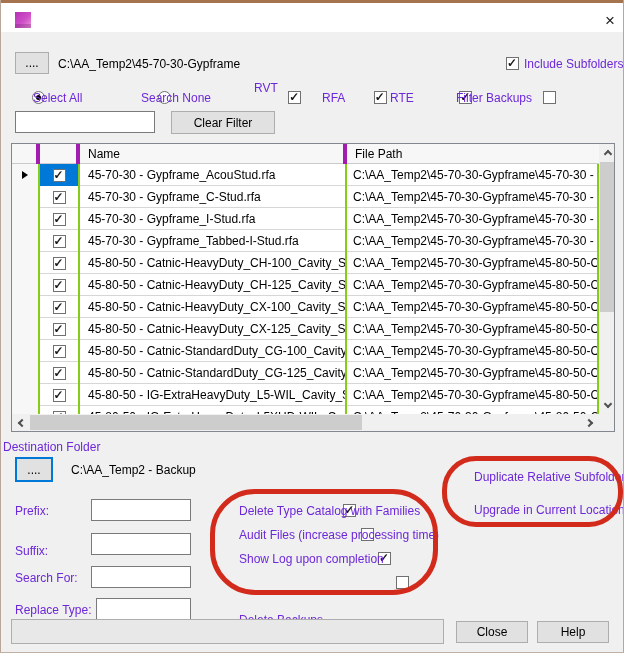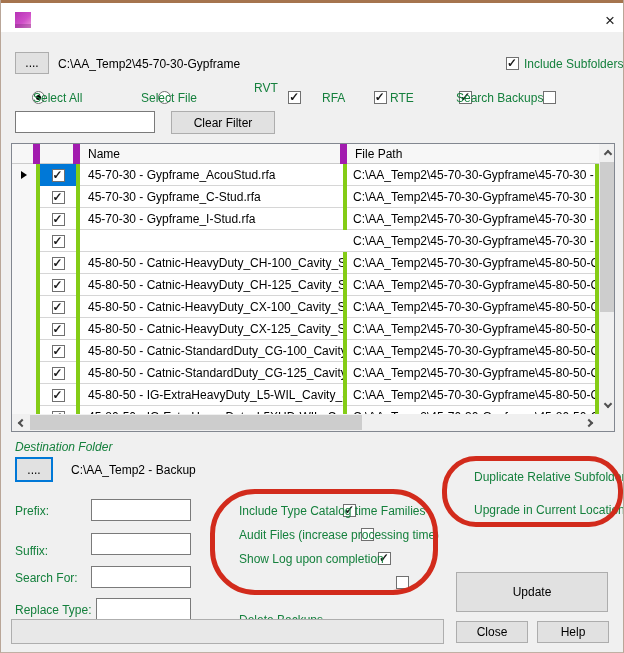--- a/index.html
+++ b/index.html
@@ -14,27 +14,27 @@
   .appicon{left:14px;top:9px;width:16px;height:16px;background:linear-gradient(135deg,#b632b6 0%,#cf4ec8 55%,#ef9add 100%);box-shadow:inset 0 -4px 0 rgba(120,40,120,.35);}
   .title{left:38px;top:11px;font-size:13px;color:#000;}
   .closebtn{left:594px;top:3px;width:30px;height:29px;display:flex;align-items:center;justify-content:center;font-size:17px;color:#222;cursor:pointer;}
   
   .btn{background:#e1e1e1;border:1px solid #adadad;display:flex;align-items:center;justify-content:center;font-size:12px;color:#000;}
   .input{background:#fff;border:1px solid #7a7a7a;font-size:12px;padding:2px 4px;color:#000;}
   .cbbox{width:13px;height:13px;background:#fff;border:1px solid #707070;position:relative;display:inline-block;}
   .cbbox.on::after{content:"\2713";position:absolute;left:0px;top:-2px;font-size:12px;font-weight:bold;color:#1a1a1a;}
   .radio{width:13px;height:13px;background:#fff;border:1px solid #707070;border-radius:50%;position:relative;display:inline-block;}
   .radio.on::after{content:"";position:absolute;left:3px;top:3px;width:5px;height:5px;border-radius:50%;background:#000;}
-  .lbl{font-size:12px;color:#15803d;white-space:nowrap;}
+  .lbl{font-size:12px;color:#6d28d9;white-space:nowrap;}
   
   .grid{left:10px;top:143px;width:604px;height:289px;background:#fff;border:1px solid #828790;overflow:hidden;}
   .ghead{position:absolute;left:0;top:0;width:587px;height:20px;background:#f7f7f7;border-bottom:1px solid #cbcbcb;}
-  .gh-cell{position:absolute;top:0;height:20px;font-size:12px;color:#000;display:flex;align-items:center;border-right:7px solid #a21caf;padding-left:8px;}
+  .gh-cell{position:absolute;top:0;height:20px;font-size:12px;color:#000;display:flex;align-items:center;border-right:4px solid #a21caf;padding-left:8px;}
   .grow{position:absolute;left:0;width:587px;height:22px;border-bottom:1px solid #d6d6d6;background:#fff;}
-  .gc{position:absolute;top:0;height:22px;display:flex;align-items:center;border-right:4px solid #84cc16;overflow:hidden;}
+  .gc{position:absolute;top:0;height:22px;display:flex;align-items:center;border-right:2px solid #84cc16;overflow:hidden;}
   .gc-rowhdr{left:0;width:28px;background:#f7f7f7;justify-content:center;}
   .gc-check{left:28px;width:40px;justify-content:center;}
   .gc-check.sel{background:#0078d7;}
   .gc-name{left:68px;width:267px;padding-left:8px;font-size:12px;color:#000;white-space:nowrap;}
   .gc-path{left:335px;width:252px;padding-left:6px;font-size:12px;color:#000;white-space:nowrap;}
   .rowarrow{width:0;height:0;border-top:4px solid transparent;border-bottom:4px solid transparent;border-left:6px solid #000;}
   
   .vscroll{position:absolute;left:587px;top:0;width:17px;height:270px;background:#f0f0f0;}
   .hscroll{position:absolute;left:0;top:270px;width:587px;height:17px;background:#f0f0f0;}
   .corner{position:absolute;left:587px;top:270px;width:17px;height:17px;background:#f0f0f0;}
@@ -65,29 +65,29 @@
   
   <div class="abs btn" style="left:14px;top:52px;width:34px;height:22px;">....</div>
   <div class="abs txt" style="left:57px;top:57px;">C:\AA_Temp2\45-70-30-Gypframe</div>
   <span class="abs cbbox on" style="left:505px;top:56px;"></span>
   <span class="abs lbl" style="left:523px;top:57px;">Include Subfolders</span>
 
   
   <span class="abs radio on" style="left:14px;top:90px;"></span>
   <span class="abs lbl" style="left:32px;top:91px;">Select All</span>
   <span class="abs radio" style="left:122px;top:90px;"></span>
-  <span class="abs lbl" style="left:140px;top:91px;">Select File</span>
+  <span class="abs lbl" style="left:140px;top:91px;">Search None</span>
   <span class="abs cbbox on" style="left:235px;top:90px;"></span>
   <span class="abs lbl" style="left:253px;top:81px;">RVT</span>
   <span class="abs cbbox on" style="left:303px;top:90px;"></span>
   <span class="abs lbl" style="left:321px;top:91px;">RFA</span>
   <span class="abs cbbox on" style="left:371px;top:90px;"></span>
   <span class="abs lbl" style="left:389px;top:91px;">RTE</span>
   <span class="abs cbbox" style="left:437px;top:90px;"></span>
-  <span class="abs lbl" style="left:455px;top:91px;">Search Backups</span>
+  <span class="abs lbl" style="left:455px;top:91px;">Filter Backups</span>
 
   
   <input class="abs input" style="left: 14px; top: 111px; width: 140px; height: 22px;" value="">
   <div class="abs btn" style="left:170px;top:111px;width:104px;height:23px;">Clear Filter</div>
 
   
   <div class="abs grid">
     <div class="ghead">
       <div class="gh-cell" style="left:0;width:28px;"></div>
       <div class="gh-cell" style="left:28px;width:40px;"></div>
@@ -119,20 +119,21 @@
           <span class="cbbox on"></span>
         </div>
       <div class="gc gc-name">45-70-30 - Gypframe_I-Stud.rfa</div>
       <div class="gc gc-path">C:\AA_Temp2\45-70-30-Gypframe\45-70-30 - Gypf</div>
     </div>
     <div class="grow" style="top:86px;">
       <div class="gc gc-rowhdr"></div>
       <div class="gc gc-check">
           <span class="cbbox on"></span>
         </div>
+      <div class="gc gc-name">45-70-30 - Gypframe_Tabbed-I-Stud.rfa</div>
       <div class="gc gc-path">C:\AA_Temp2\45-70-30-Gypframe\45-70-30 - Gypf</div>
     </div>
     <div class="grow" style="top:108px;">
       <div class="gc gc-rowhdr"></div>
       <div class="gc gc-check">
           <span class="cbbox on"></span>
         </div>
       <div class="gc gc-name">45-80-50 - Catnic-HeavyDuty_CH-100_Cavity_Steel_...</div>
       <div class="gc gc-path">C:\AA_Temp2\45-70-30-Gypframe\45-80-50-Catnic</div>
     </div>
@@ -209,53 +210,52 @@
         </div>
       <div class="hthumb"></div>
       <div class="sb-btn" style="left:570px;top:0;width:17px;height:17px;">
           <span class="chev right"></span>
         </div>
     </div>
     <div class="corner"></div>
   </div>
 
   
-  <div class="abs lbl" style="left:14px;top:440px;font-style:italic;">Destination Folder</div>
+  <div class="abs lbl" style="left:2px;top:440px;">Destination Folder</div>
   <div class="abs btn" style="left:14px;top:457px;width:38px;height:25px;border:2px solid #0078d7;">....</div>
   <div class="abs txt" style="left:70px;top:463px;">C:\AA_Temp2 - Backup</div>
 
   
   <div class="abs lbl" style="left:14px;top:504px;">Prefix:</div>
   <input class="abs input" style="left: 90px; top: 499px; width: 100px; height: 22px;" value="">
   <div class="abs lbl" style="left:14px;top:544px;">Suffix:</div>
   <input class="abs input" style="left: 90px; top: 533px; width: 100px; height: 22px;" value="">
   <div class="abs lbl" style="left:14px;top:571px;">Search For:</div>
   <input class="abs input" style="left: 90px; top: 566px; width: 100px; height: 22px;" value="">
   <div class="abs lbl" style="left:14px;top:603px;">Replace Type:</div>
   <input class="abs input" style="left: 95px; top: 598px; width: 95px; height: 22px;" value="">
 
   
   <span class="abs cbbox on" style="left:220px;top:503px;"></span>
-  <span class="abs lbl" style="left:238px;top:504px;">Include Type Catalog time Families</span>
+  <span class="abs lbl" style="left:238px;top:504px;">Delete Type Catalog with Families</span>
   <span class="abs cbbox" style="left:220px;top:527px;"></span>
   <span class="abs lbl" style="left:238px;top:528px;">Audit Files (increase processing time)</span>
   <span class="abs cbbox on" style="left:220px;top:551px;"></span>
   <span class="abs lbl" style="left:238px;top:552px;">Show Log upon completion</span>
   <span class="abs cbbox" style="left:220px;top:575px;"></span>
   <span class="abs lbl" style="left:238px;top:606px;margin-top:7px;">Delete Backups</span>
 
   
   
   <span class="abs lbl" style="left:473px;top:470px;">Duplicate Relative Subfolders</span>
   
   <span class="abs lbl" style="left:473px;top:503px;">Upgrade in Current Location</span>
 
   
   <div class="abs redoval" style="left:209px;top:489px;width:228px;height:106px;"></div>
   <div class="abs redoval" style="left:441px;top:456px;width:181px;height:71px;border-radius:34px;"></div>
 
   
-  <div class="abs btn" style="left:455px;top:572px;width:152px;height:40px;">Update</div>
   <div class="abs progress"></div>
   <div class="abs btn" style="left:455px;top:621px;width:72px;height:22px;">Close</div>
   <div class="abs btn" style="left:536px;top:621px;width:72px;height:22px;">Help</div>
 
 </div>
 
 </body></html>

